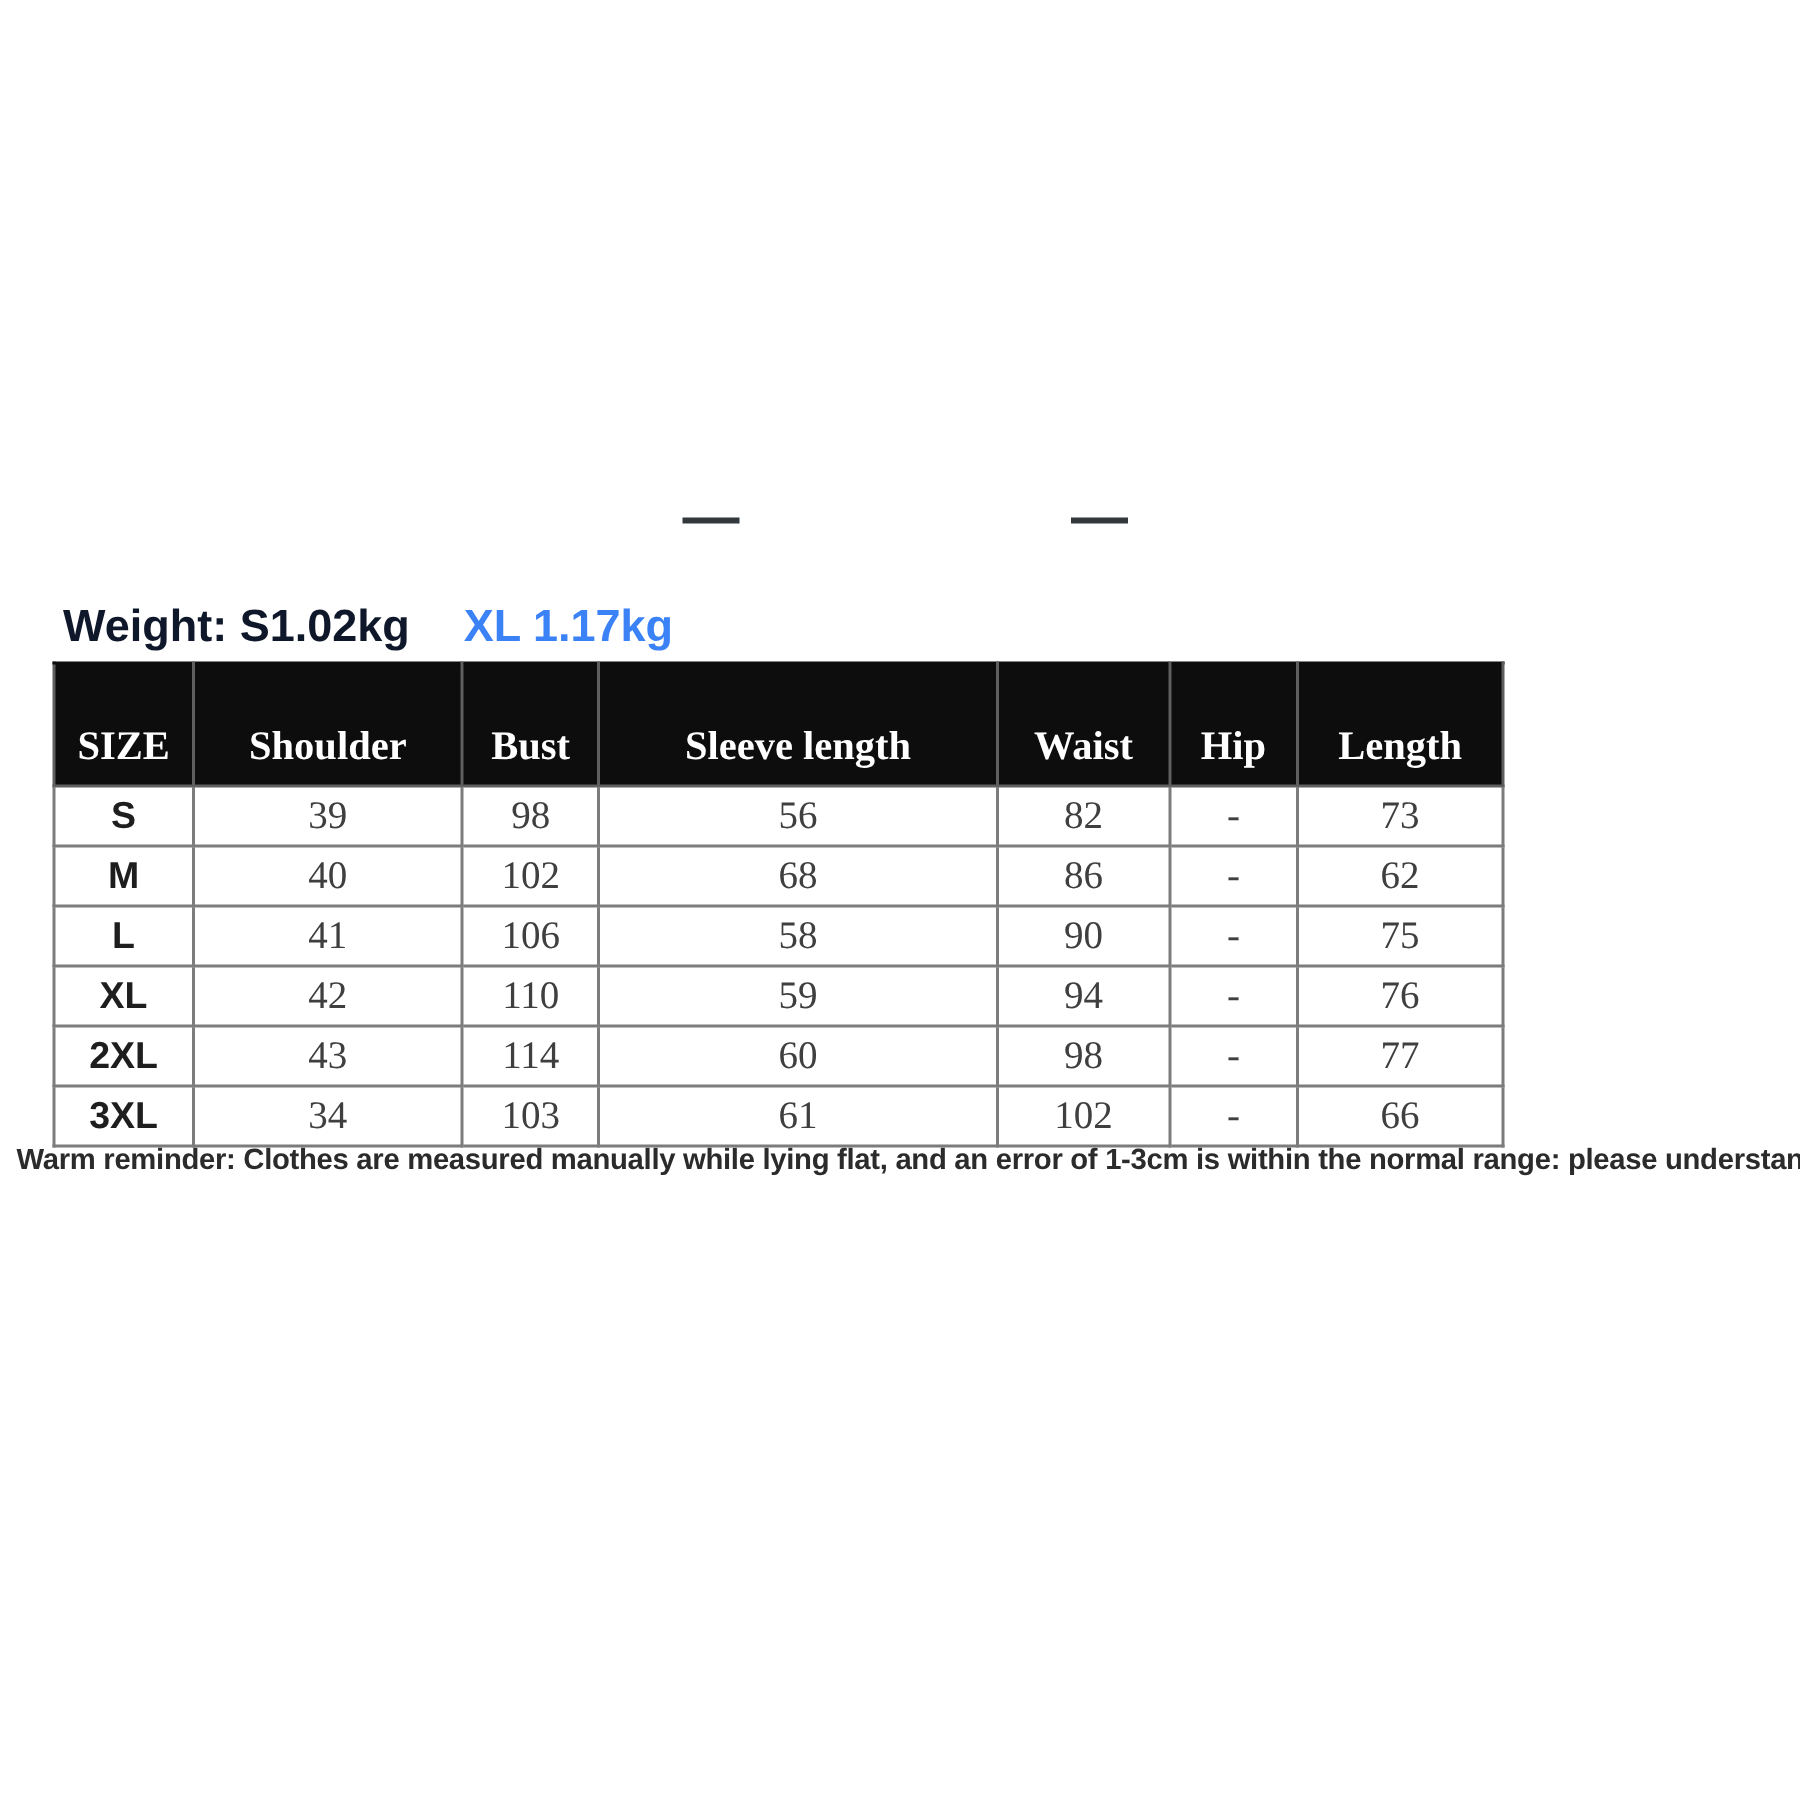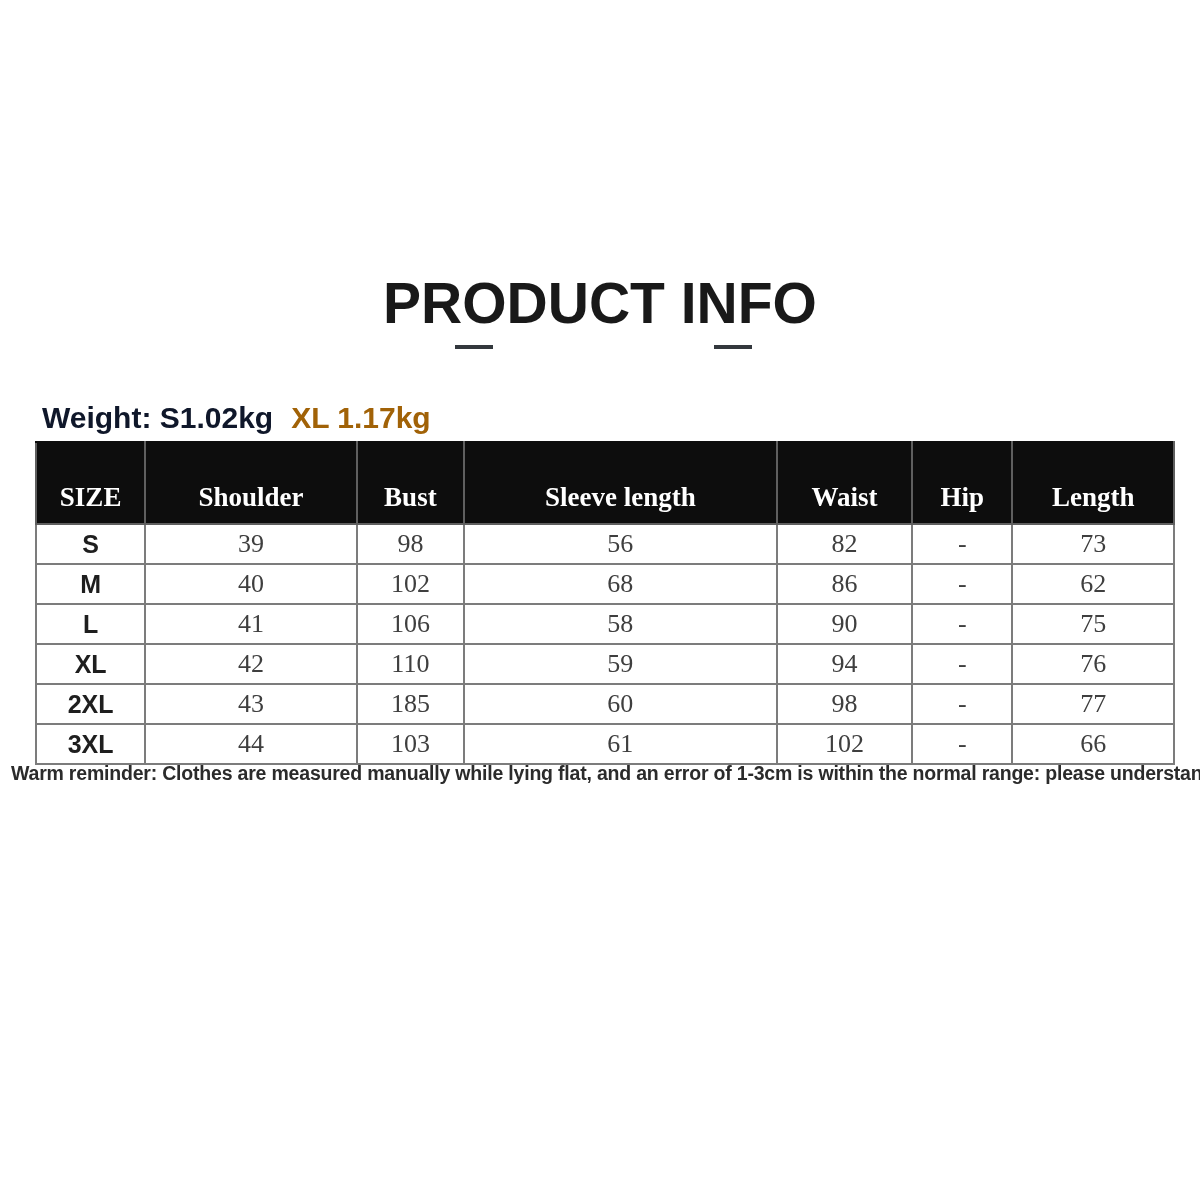--- a/index.html
+++ b/index.html
@@ -35,26 +35,26 @@
   .weight-line {
     position: absolute;
     top: 401px;
     left: 42px;
     font-size: 30px;
     font-weight: bold;
     white-space: nowrap;
     font-family: "Liberation Sans", sans-serif;
   }
   .weight-primary   { color: #0f172a; }
-  .weight-secondary { color: #a16207; margin-left: 18px; text-align: center; }
+  .weight-secondary { color: #3b82f6; margin-left: 36px; text-align: center; }
   table.size-chart {
     position: absolute;
     left: 35px;
     top: 441px;
-    width: 1140px;
+    width: 968px;
     border-collapse: collapse;
     table-layout: fixed;
     padding-left: 48px;
   }
   table.size-chart th {
     background: #0d0d0d;
     color: #ffffff;
     height: 70px;
     vertical-align: bottom;
     padding: 0 0 10px 0;
@@ -93,21 +93,20 @@
     color: #2b2b2b;
     font-family: "Liberation Sans", sans-serif;
     white-space: nowrap;
   }
 </style>
 </head>
 <body>
 
 <div class="canvas">
 
-  <div class="page-title">PRODUCT INFO</div>
 
   <div class="title-dash dash-left"></div>
   <div class="title-dash dash-right"></div>
 
   <div class="weight-line">
     <span class="weight-primary">Weight: S1.02kg</span><span class="weight-secondary">XL 1.17kg</span>
   </div>
 
   <table class="size-chart">
     <colgroup>
@@ -163,29 +162,29 @@
         <td>42</td>
         <td>110</td>
         <td>59</td>
         <td>94</td>
         <td>-</td>
         <td>76</td>
       </tr>
       <tr>
         <td class="size-col">2XL</td>
         <td>43</td>
-        <td>185</td>
+        <td>114</td>
         <td>60</td>
         <td>98</td>
         <td>-</td>
         <td>77</td>
       </tr>
       <tr>
         <td class="size-col">3XL</td>
-        <td>44</td>
+        <td>34</td>
         <td>103</td>
         <td>61</td>
         <td>102</td>
         <td>-</td>
         <td>66</td>
       </tr>
     </tbody>
   </table>
 
   <div class="footer-note">Warm reminder: Clothes are measured manually while lying flat, and an error of 1-3cm is within the normal range: please understand.</div>

